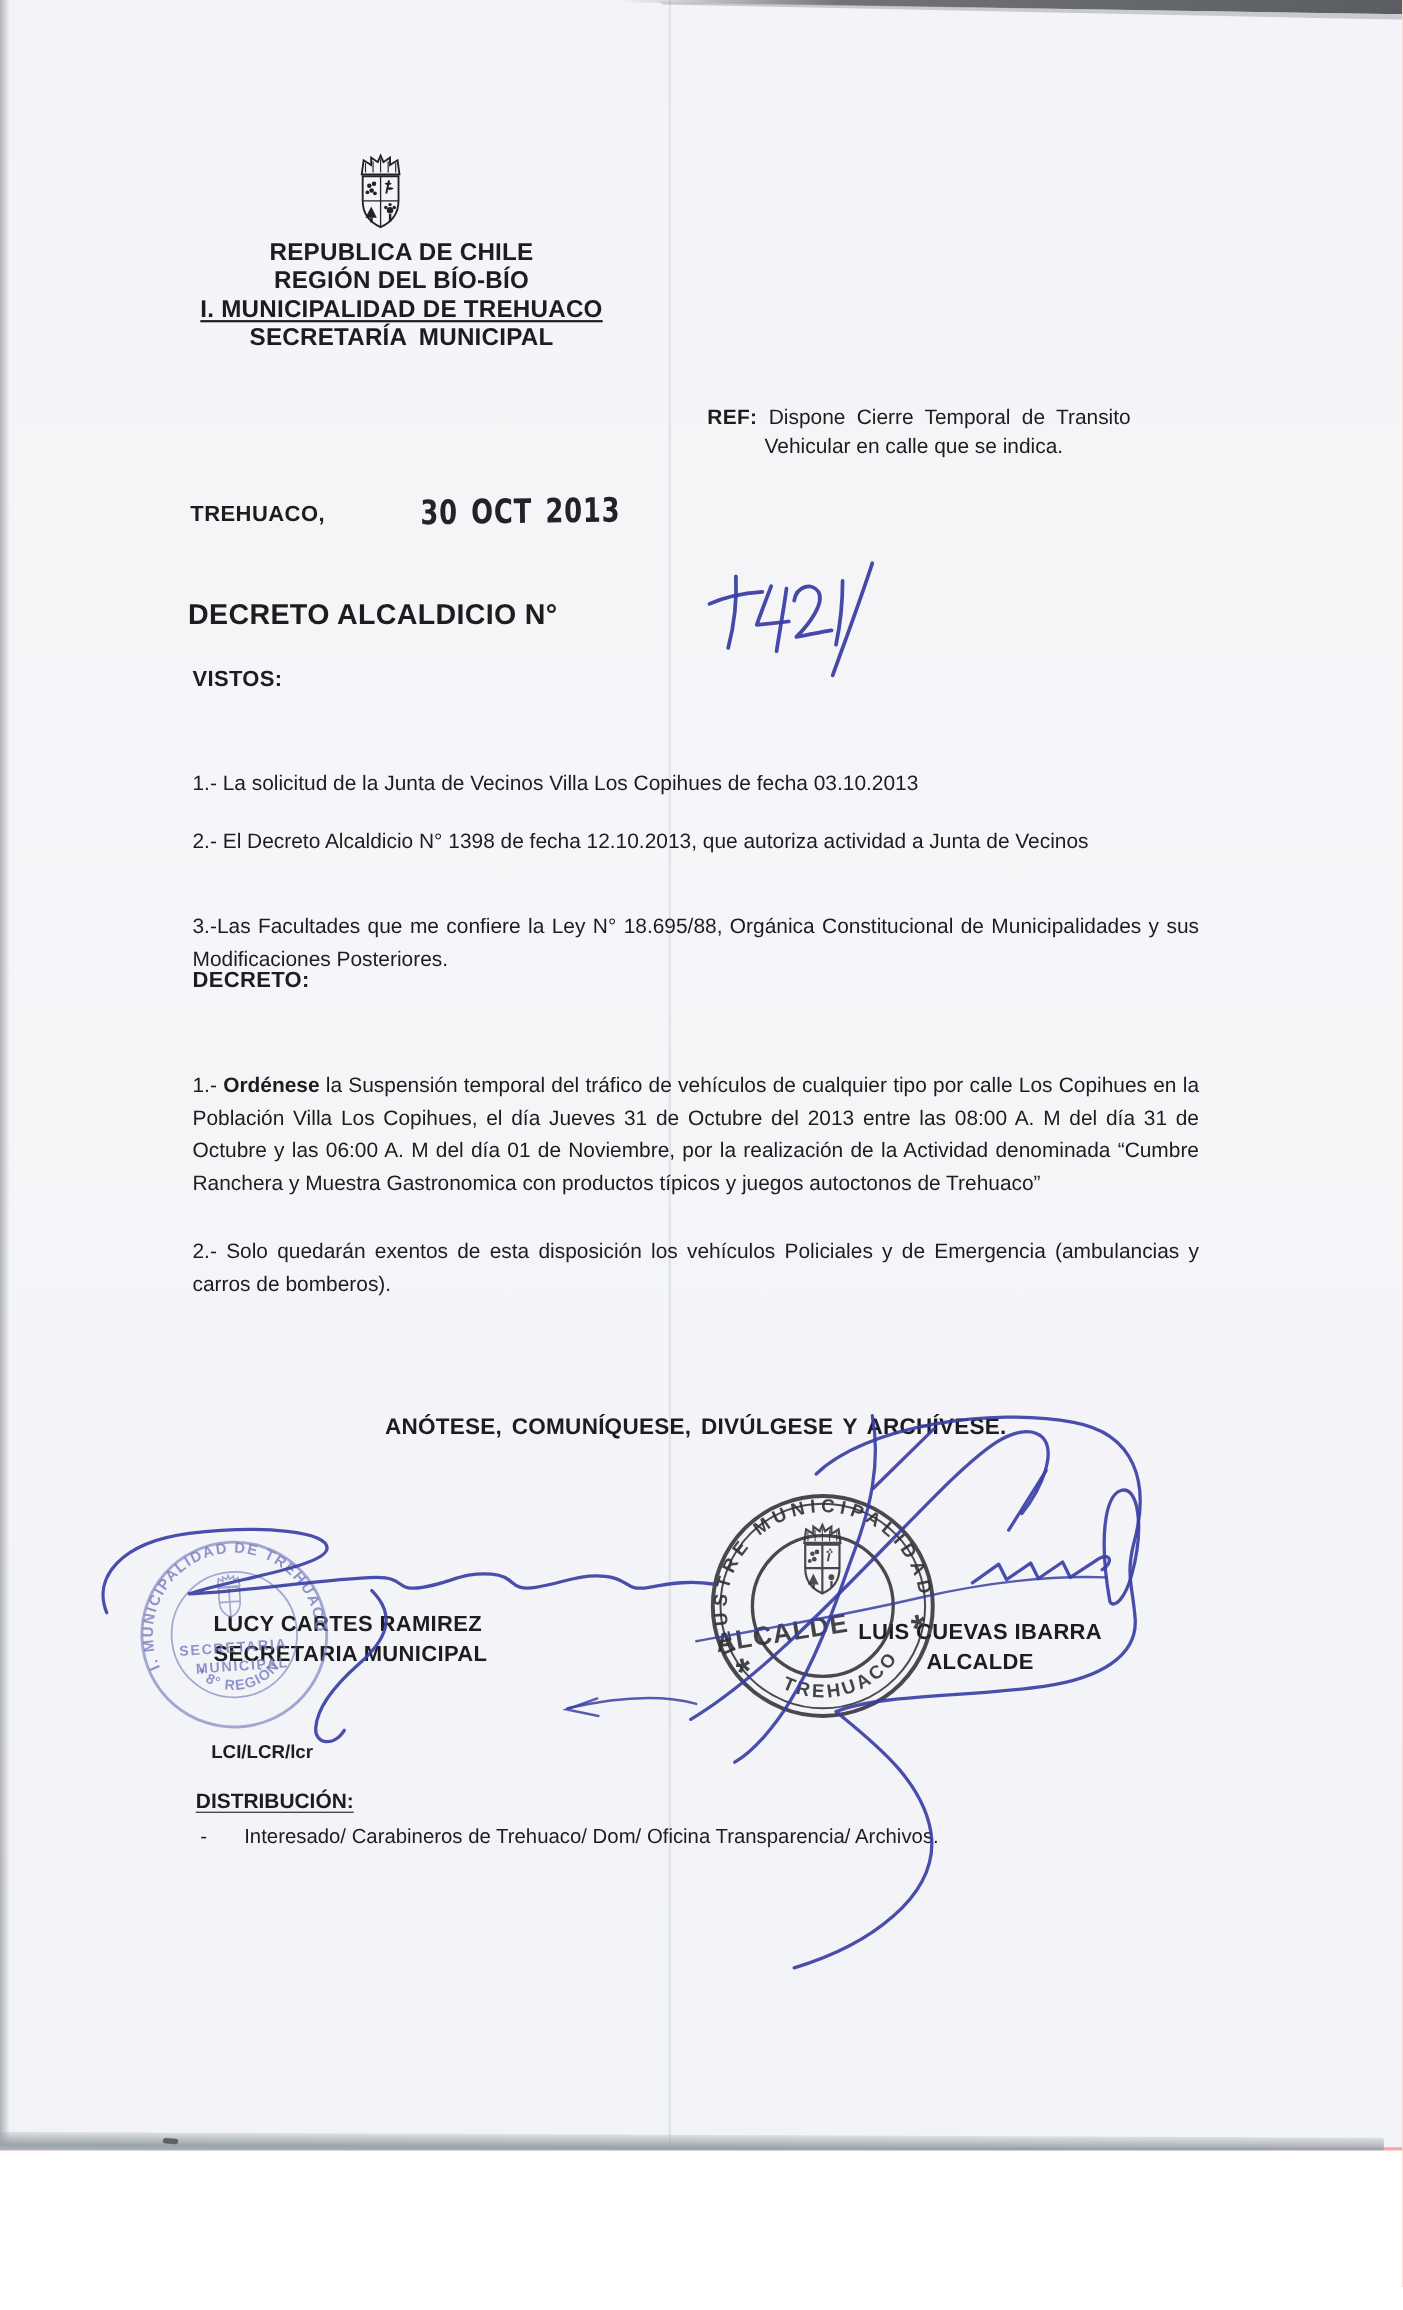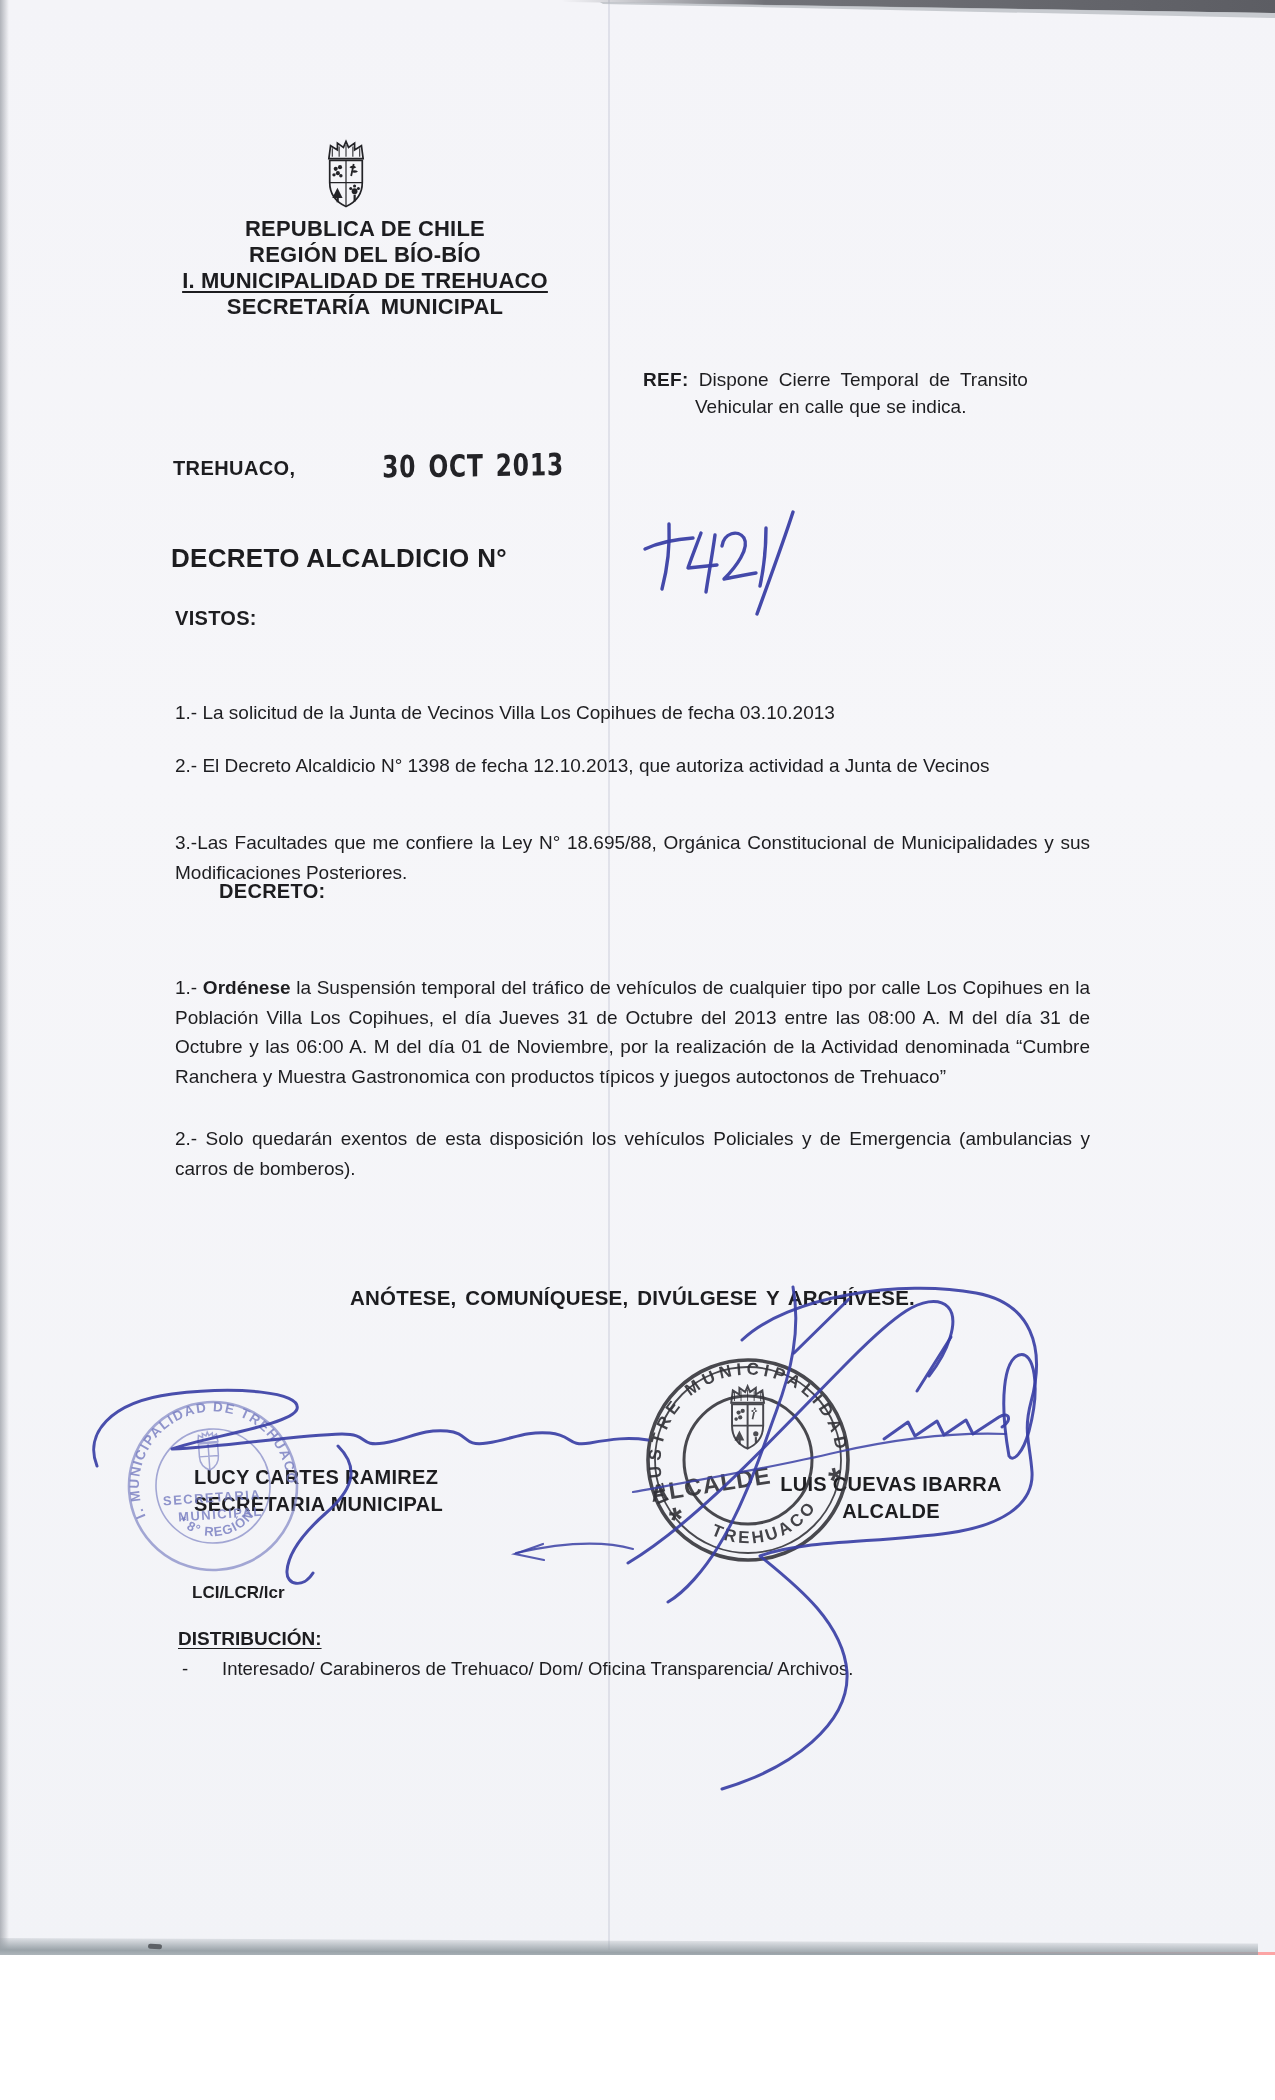--- a/index.html
+++ b/index.html
@@ -46,21 +46,21 @@
   #place{position:absolute;left:173px;top:457px;font-weight:bold;font-size:20px;letter-spacing:.4px;}
   #date-stamp{position:absolute;left:382px;top:449px;font-family:"DejaVu Sans",sans-serif;
     font-weight:bold;font-size:30px;color:#232327;letter-spacing:1px;word-spacing:4px;
     transform:scale(.78,1.02) rotate(-.6deg);transform-origin:left top;white-space:nowrap;}
   #decree-title{position:absolute;left:171px;top:543px;font-weight:bold;font-size:26px;letter-spacing:.3px;}
 
   
   .h{position:absolute;left:175px;font-weight:bold;font-size:20px;letter-spacing:.3px;}
   .p{position:absolute;left:175px;width:915px;font-size:19px;line-height:29.5px;text-align:justify;margin-top:44px;}
   #vistos-h{top:607px;} #v1{top:654px;} #v2{top:707px;} #v3{top:784px;}
-  #decreto-h{top:880px;margin-left:44px;} #d1{top:929px;} #d2{top:1080px;}
+  #decreto-h{top:880px;} #d1{top:929px;} #d2{top:1080px;}
   #closing{position:absolute;left:175px;top:1250px;width:915px;text-align:center;
     font-weight:bold;font-size:20.5px;letter-spacing:.2px;word-spacing:3px;margin-top:36px;}
 
   
   #sec-name{position:absolute;left:194px;top:1464px;font-weight:bold;font-size:20px;line-height:27px;letter-spacing:.3px;}
   #mayor-name{position:absolute;left:766px;top:1471px;width:250px;text-align:center;
     font-weight:bold;font-size:20px;line-height:27px;letter-spacing:.3px;}
   #initials{position:absolute;left:192px;top:1583px;font-weight:bold;font-size:17px;}
   #dist-h{position:absolute;left:178px;top:1628px;font-weight:bold;font-size:19px;
     text-decoration:underline;text-underline-offset:3px;}

